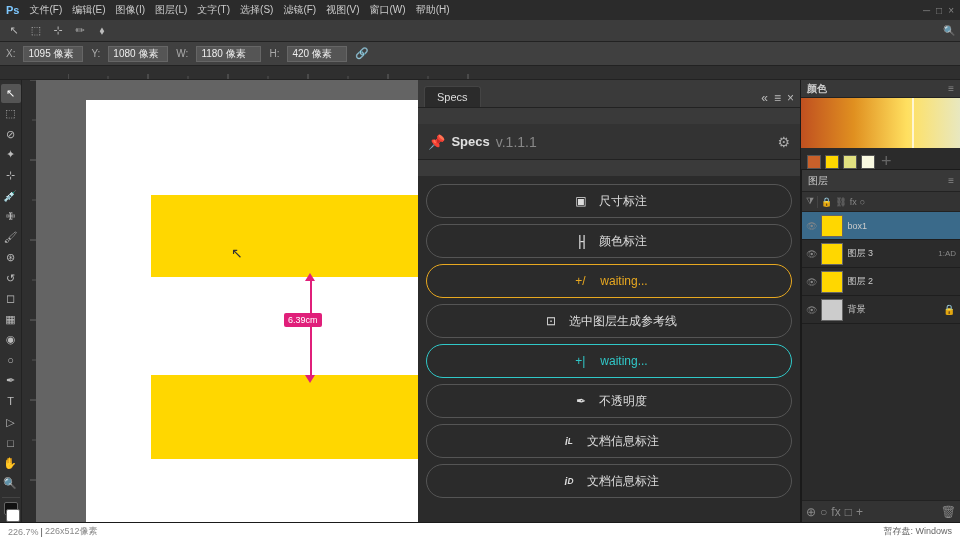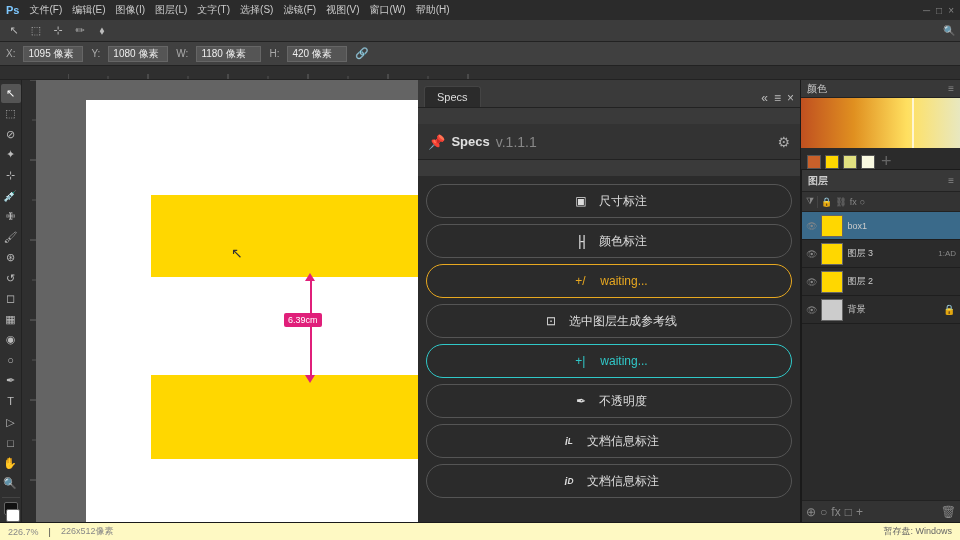--- a/index.html
+++ b/index.html
@@ -329,25 +329,25 @@
       color: #30c8c8;
     }
     .waiting-cursor {
       font-size: 11px;
       margin-right: 2px;
     }
 
     
     .status-bar {
       height: 18px;
-      background: #fef9c3;
+      background: #ffffff;
       display: flex;
       align-items: center;
       padding: 0 8px;
-      gap: 10px;
+      gap: 2px;
       border-top: 1px solid #1a1a1a;
       flex-shrink: 0;
     }
     .status-bar span {
       color: #888;
       font-size: 9px;
     }
 
     
     .layers-panel {
@@ -359,21 +359,20 @@
       flex-shrink: 0;
     }
     .layers-header {
       height: 22px;
       background: #383838;
       display: flex;
       align-items: center;
       padding: 0 6px;
       gap: 20px;
       border-bottom: 1px solid #222;
-      font-weight: bold;
     }
     .layers-header span {
       color: #ccc;
       font-size: 10px;
     }
     .layers-content {
       flex: 1;
       overflow: hidden;
     }
     .layer-item {
@@ -598,21 +597,21 @@
         <span>文档信息标注</span>
       </button>
 
     </div>
   </div>
 
   <div style="width:160px; background:#2b2b2b; display:flex; flex-direction:column; border-left:1px solid #1a1a1a;">
 
     <div class="color-panel">
       <div style="height:18px; background:#383838; display:flex; align-items:center; padding:0 6px; border-bottom:1px solid #222;">
-        <span style="color:#ccc; font-size:10px;">颜色</span>
+        <span style="color:#ccc; font-size:10px;font-weight:bold;">颜色</span>
         <span style="margin-left:auto; color:#888; font-size:10px;">≡</span>
       </div>
       <div style="height:50px; background: linear-gradient(to right, #c05020, #e09020, #ffe060, #e8e8c0); position:relative;">
 
         <div style="position:absolute; left:70%; top:0; width:2px; height:100%; background:rgba(255,255,255,0.7);"></div>
       </div>
       <div style="display:flex; align-items:center; padding:3px 6px; gap:4px;">
         <div style="width:14px; height:14px; background:#c8602a; border:1px solid #555;"></div>
         <div style="width:14px; height:14px; background:#FFD700; border:1px solid #555;"></div>
         <div style="width:14px; height:14px; background:#e0e080; border:1px solid #555;"></div>

